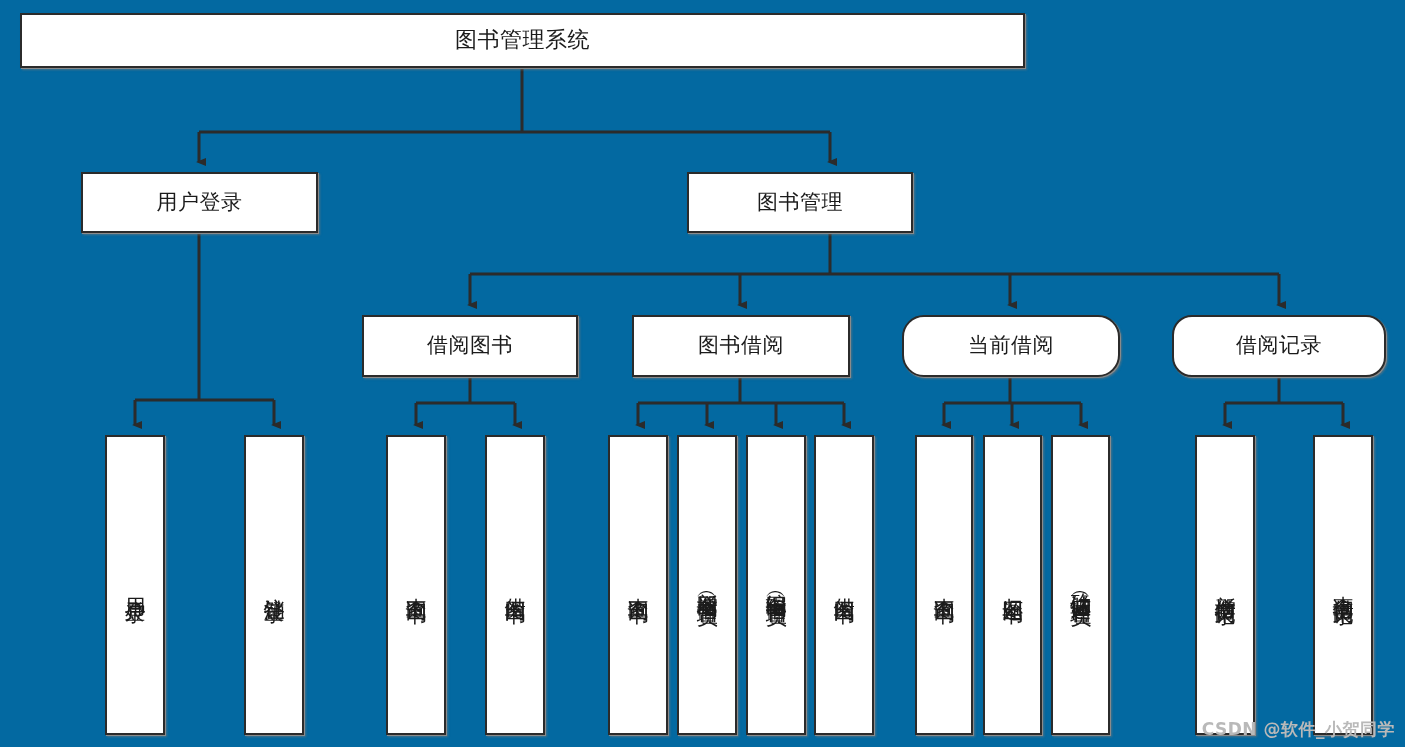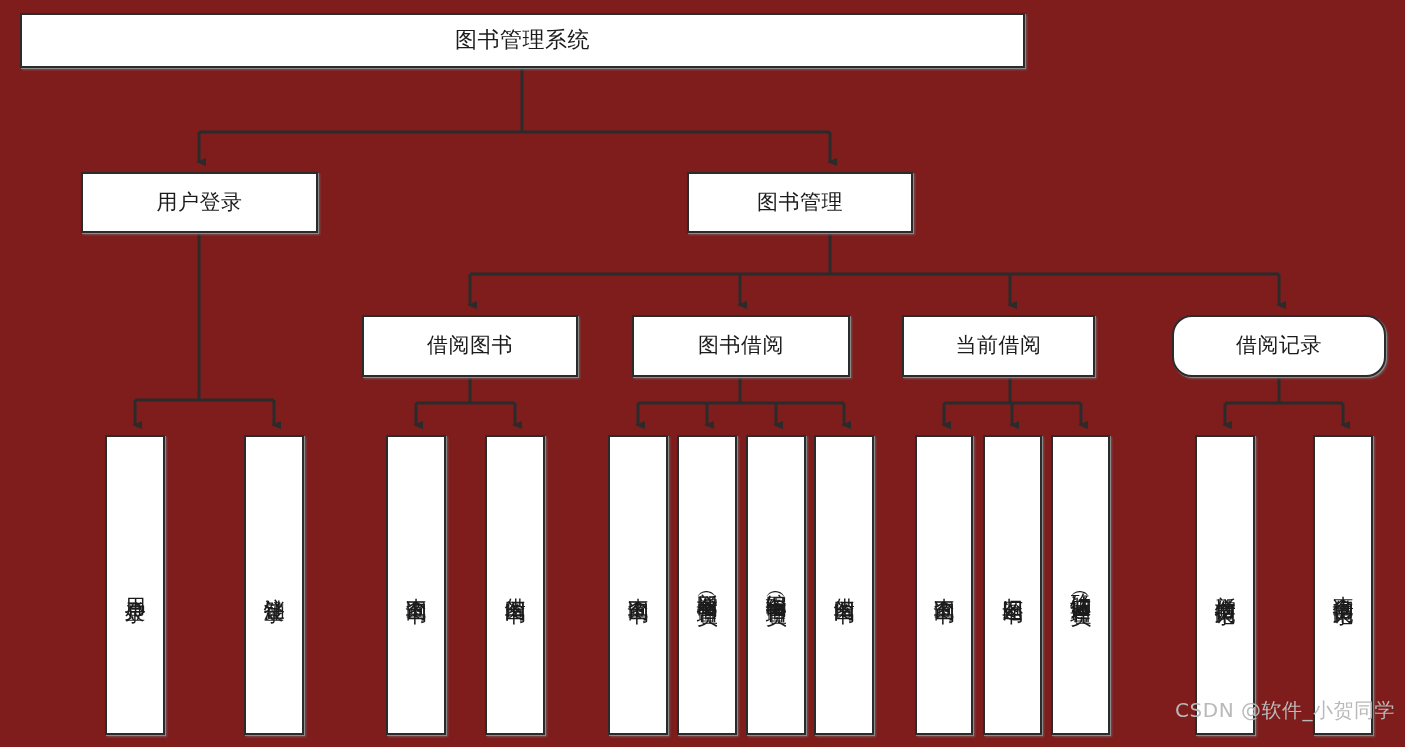--- a/index.html
+++ b/index.html
@@ -4,21 +4,21 @@
 <style>
   html, body {
     margin: 0;
     padding: 0;
     background: #ffffff;
   }
   #canvas {
     position: relative;
     width: 1405px;
     height: 747px;
-    background: #7f1d1d;
+    background: #0369a1;
     overflow: hidden;
     font-family: "DejaVu Sans", "Liberation Sans", sans-serif;
   }
   svg.wires {
     position: absolute;
     left: 0;
     top: 0;
     width: 1405px;
     height: 747px;
     pointer-events: none;
@@ -54,25 +54,26 @@
     text-orientation: upright;
     font-size: 21px;
     line-height: 1.35;
     letter-spacing: 2px;
     white-space: normal;
     max-height: 272px;
   }
   .watermark {
     position: absolute;
     right: 10px;
-    bottom: 23px;
-    font-size: 20px;
+    bottom: 6px;
+    font-size: 17px;
     color: #b9b9b9;
     white-space: nowrap;
     letter-spacing: 0.5px;
+    font-weight: bold;
   }
 </style>
 </head>
 <body>
 
 <div id="canvas">
 
   <svg class="wires" viewBox="0 0 1405 747" xmlns="http://www.w3.org/2000/svg">
     <defs>
       <marker id="arrow" markerWidth="10" markerHeight="10" refX="4" refY="7" orient="auto" markerUnits="userSpaceOnUse">
@@ -133,21 +134,21 @@
   <div class="node h" style="left:687px;top:172px;width:226px;height:61px;">
     <span class="lbl">图书管理</span>
   </div>
 
   <div class="node h" style="left:362px;top:315px;width:216px;height:62px;">
     <span class="lbl">借阅图书</span>
   </div>
   <div class="node h" style="left:632px;top:315px;width:218px;height:62px;">
     <span class="lbl">图书借阅</span>
   </div>
-  <div class="node h" style="left:902px;top:315px;width:193px;height:62px;">
+  <div class="node h" style="left:902px;top:315px;width:218px;height:62px;border-radius:22px;">
     <span class="lbl">当前借阅</span>
   </div>
   <div class="node h" style="left:1172px;top:315px;width:214px;height:62px;border-radius:20px;">
     <span class="lbl">借阅记录</span>
   </div>
 
   <div class="node v" style="left:105px;top:435px;width:60px;height:300px;">
     <span class="lbl">用户登录</span>
   </div>
   <div class="node v" style="left:244px;top:435px;width:60px;height:300px;">

